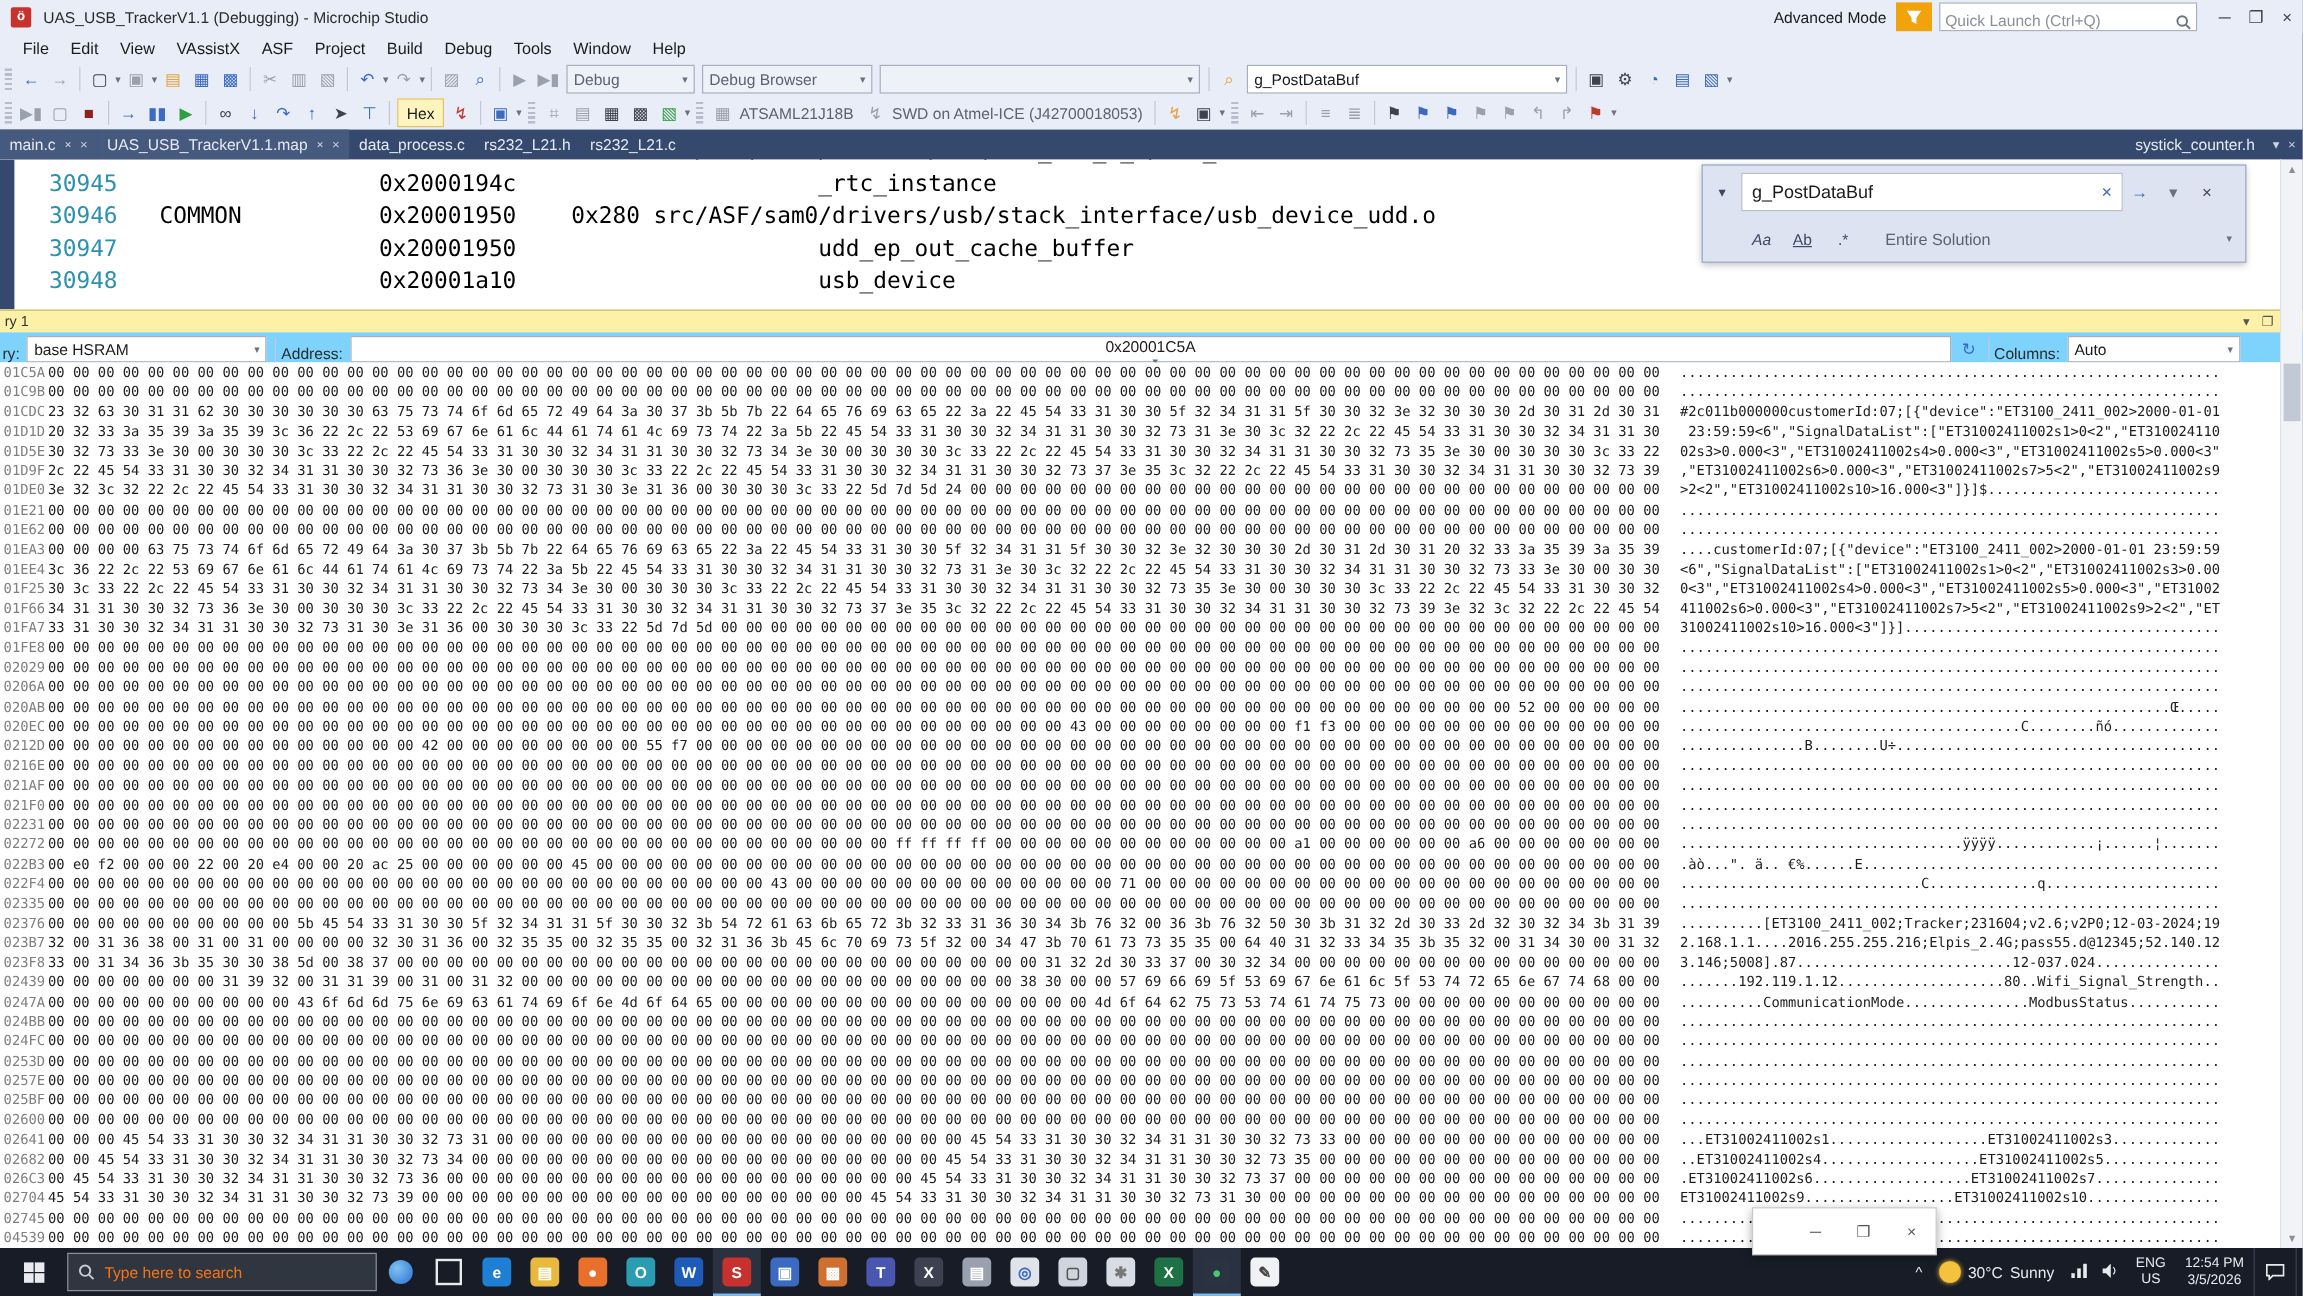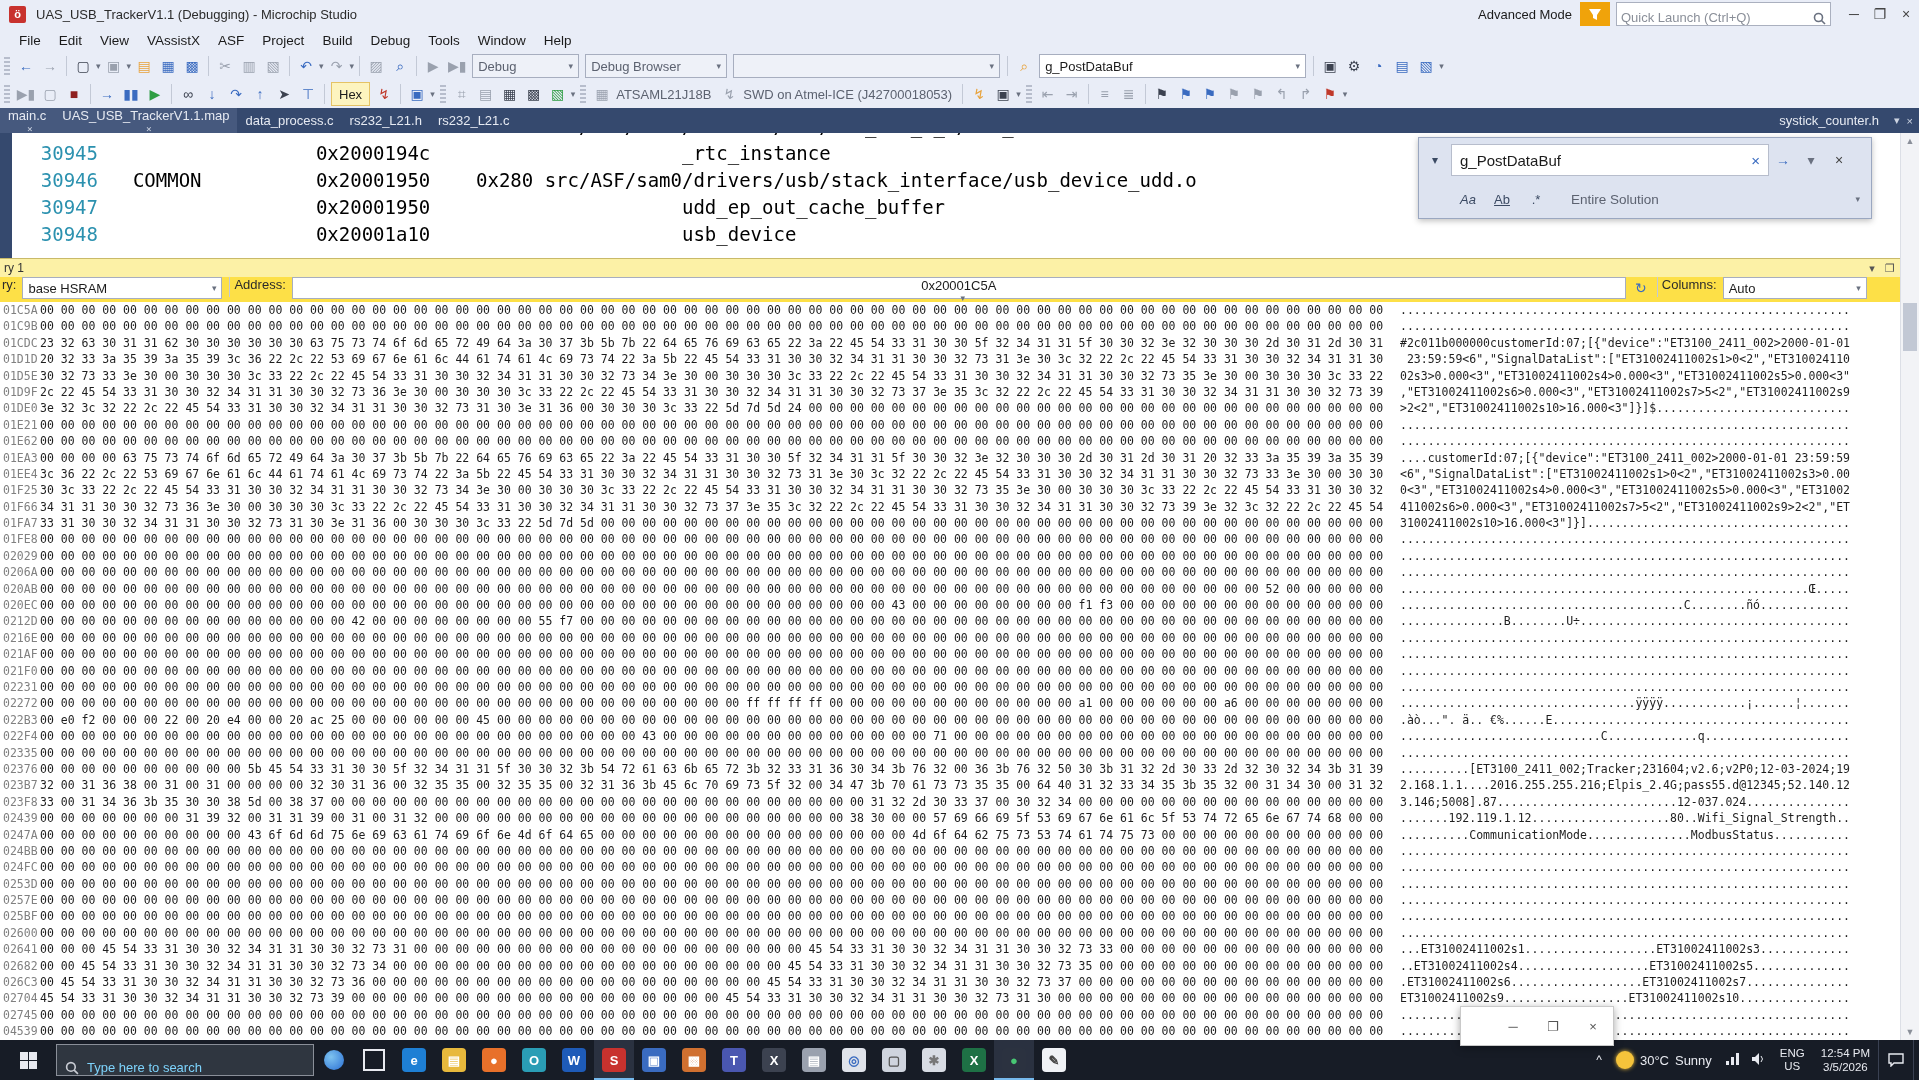--- a/index.html
+++ b/index.html
@@ -27,61 +27,61 @@
   .ic.dark{color:#3c4250;} .ic.orange{color:#e8a33d;} .ic.red{color:#c0392b;}
   .ddw{color:#6a7180;font-size:9px;margin:0 1px;}
   .combo{height:22px;border:1px solid #a7aebf;background:#eef1f8;display:flex;align-items:center;justify-content:space-between;padding:0 5px;font-size:13px;color:#5c6270;margin:0 3px;}
   .combo.white{background:#fff;color:#1b1b1b;}
   .combo .arr{color:#6a7180;font-size:9px;margin-left:8px;}
   #hexbtn{height:22px;border:1px solid #e5c365;background:#fdf4bf;padding:0 7px;display:flex;align-items:center;font-size:13px;color:#1b1b1b;margin:0 2px;}
   .devlabel{font-size:13px;color:#5c6270;margin:0 6px 0 2px;}
   
   #tabstrip{position:absolute;top:108px;left:0;width:1919px;height:25px;background:#35496e;display:flex;align-items:center;color:#e6eaf2;}
   .tab{height:25px;display:flex;align-items:center;padding:0 8px;font-size:13px;}
-  .tab.activedoc{background:#46597e;flex-direction:column;}
+  .tab.activedoc{background:#46597e;}
   .tabglyph{font-size:11px;margin-left:7px;color:#cdd4e2;}
   #striptright{position:absolute;right:6px;top:0;height:25px;display:flex;align-items:center;}
   
   #editor{position:absolute;top:133px;left:0;width:1901px;height:125px;background:#fff;overflow:hidden;}
   #editstrip{position:absolute;left:0;top:0;width:12px;height:125px;background:#35496e;}
   .eline{position:absolute;left:0;height:27px;line-height:27px;white-space:pre;font-family:"DejaVu Sans Mono",monospace;font-size:19px;}
   .eline .lnum{position:absolute;left:30px;width:68px;text-align:right;color:#2b91af;}
   .eline .etext{position:absolute;left:110px;color:#000;}
   
   #findpop{position:absolute;left:1418px;top:137px;width:452px;height:80px;background:#dde3f0;border:1px solid #9aa7c0;box-shadow:0 2px 6px rgba(0,0,0,.25);z-index:40;}
   #findrow1{position:absolute;top:0;left:0;right:0;height:44px;display:flex;align-items:center;}
   #findchev{width:32px;text-align:center;color:#3b4a63;font-size:12px;}
   #findinput{width:300px;height:30px;background:#fff;border:1px solid #b7bdcc;display:flex;align-items:center;justify-content:space-between;padding:0 8px;font-size:15px;color:#1b1b1b;}
   .findbtn{width:28px;height:30px;display:flex;align-items:center;justify-content:center;font-size:14px;color:#3a6bc0;}
   #findrow2{position:absolute;top:46px;left:0;right:0;height:30px;display:flex;align-items:center;padding-left:36px;}
   .fopt{width:26px;height:24px;display:flex;align-items:center;justify-content:center;font-size:13px;color:#3b4a63;margin-right:8px;}
   #fscope{flex:1;display:flex;align-items:center;justify-content:space-between;padding:0 10px 0 14px;font-size:13.5px;color:#5c6270;gap:25px;}
   
   #memtitle{position:absolute;top:258px;left:0;width:1919px;height:19px;background:#fcf1a6;border-top:1px solid #c9ba6a;display:flex;align-items:center;font-size:12px;color:#333;padding-left:4px;box-sizing:border-box;}
   #memtitbtns{position:absolute;right:8px;display:flex;gap:10px;color:#555;font-size:11px;}
-  #memtools{position:absolute;top:277px;left:0;width:1919px;height:25px;background:#fde047;display:flex;align-items:flex-start;font-size:13px;color:#2b2b2b;}
+  #memtools{position:absolute;top:277px;left:0;width:1919px;height:25px;background:#7dd3fc;display:flex;align-items:flex-end;font-size:13px;color:#2b2b2b;}
   #memtools .combo{height:20px;}
   #memgrid{position:absolute;top:302px;left:0;width:1901px;height:738px;background:#fff;overflow:hidden;font-family:"DejaVu Sans Mono",monospace;font-size:11.5px;}
   .mrow{position:relative;height:16.4px;line-height:16.4px;white-space:pre;}
   .maddr{position:absolute;left:3px;color:#808080;}
   .mhex{position:absolute;left:40px;color:#1e1e1e;}
   .masc{position:absolute;left:1400px;color:#1e1e1e;}
   
   #vscroll{position:absolute;top:133px;right:0;width:18px;height:907px;background:#f2f3f6;border-left:1px solid #dcdfe6;z-index:30;}
   #vscroll .sarr{position:absolute;left:0;width:18px;height:16px;display:flex;align-items:center;justify-content:center;color:#8a8f99;font-size:9px;}
   #vthumb{position:absolute;left:2px;top:170px;width:14px;height:48px;background:#c2c8d4;}
   
   #floatwin{position:absolute;left:1460px;top:1006px;width:152px;height:38px;background:#fff;border:1px solid #c9c9c9;box-shadow:0 2px 8px rgba(0,0,0,.35);z-index:60;display:flex;align-items:center;justify-content:flex-end;}
   #floatwin span{width:40px;text-align:center;color:#555;font-size:13px;}
   
   #taskbar{position:absolute;top:1040px;left:0;width:1919px;height:40px;background:#171c26;display:flex;align-items:center;z-index:55;}
   #startbtn{width:56px;height:40px;display:flex;align-items:center;justify-content:center;}
   .winlogo{display:grid;grid-template-columns:8px 8px;grid-template-rows:8px 8px;gap:1px;}
   .winlogo div{background:#e8eaf0;}
-  #tsearch{width:240px;height:30px;background:#2f3640;border:1px solid #8a8f99;display:flex;align-items:flex-end;padding:0 8px;color:#7dd3fc;font-size:13px;gap:8px;}
+  #tsearch{width:240px;height:30px;background:#2f3640;border:1px solid #8a8f99;display:flex;align-items:center;padding:0 8px;color:#f97316;font-size:13px;gap:8px;}
   .tbicon{width:40px;height:40px;display:flex;align-items:center;justify-content:center;position:relative;}
   .tbicon.active{background:#2a3140;box-shadow:inset 0 -2px 0 #76b9ed;}
   .appglyph{width:24px;height:24px;border-radius:4px;display:flex;align-items:center;justify-content:center;color:#fff;font-size:13px;font-weight:bold;}
   #tray{position:absolute;right:0;top:0;height:40px;display:flex;align-items:center;color:#e8eaf0;}
   #weather{display:flex;align-items:center;gap:6px;font-size:13px;margin:0 8px;}
   #sunicon{width:18px;height:18px;border-radius:50%;background:#f5c33b;box-shadow:0 0 4px #f5c33b;}
   #langblock{text-align:center;font-size:11.5px;line-height:13px;margin:0 8px;}
   #clockblock{text-align:center;font-size:11.5px;line-height:14px;margin:0 8px;}
   #notifbtn{width:34px;height:40px;display:flex;align-items:center;justify-content:center;border-left:1px solid #3a4152;}
   #desksliver{width:5px;height:40px;border-left:1px solid #3a4152;}

